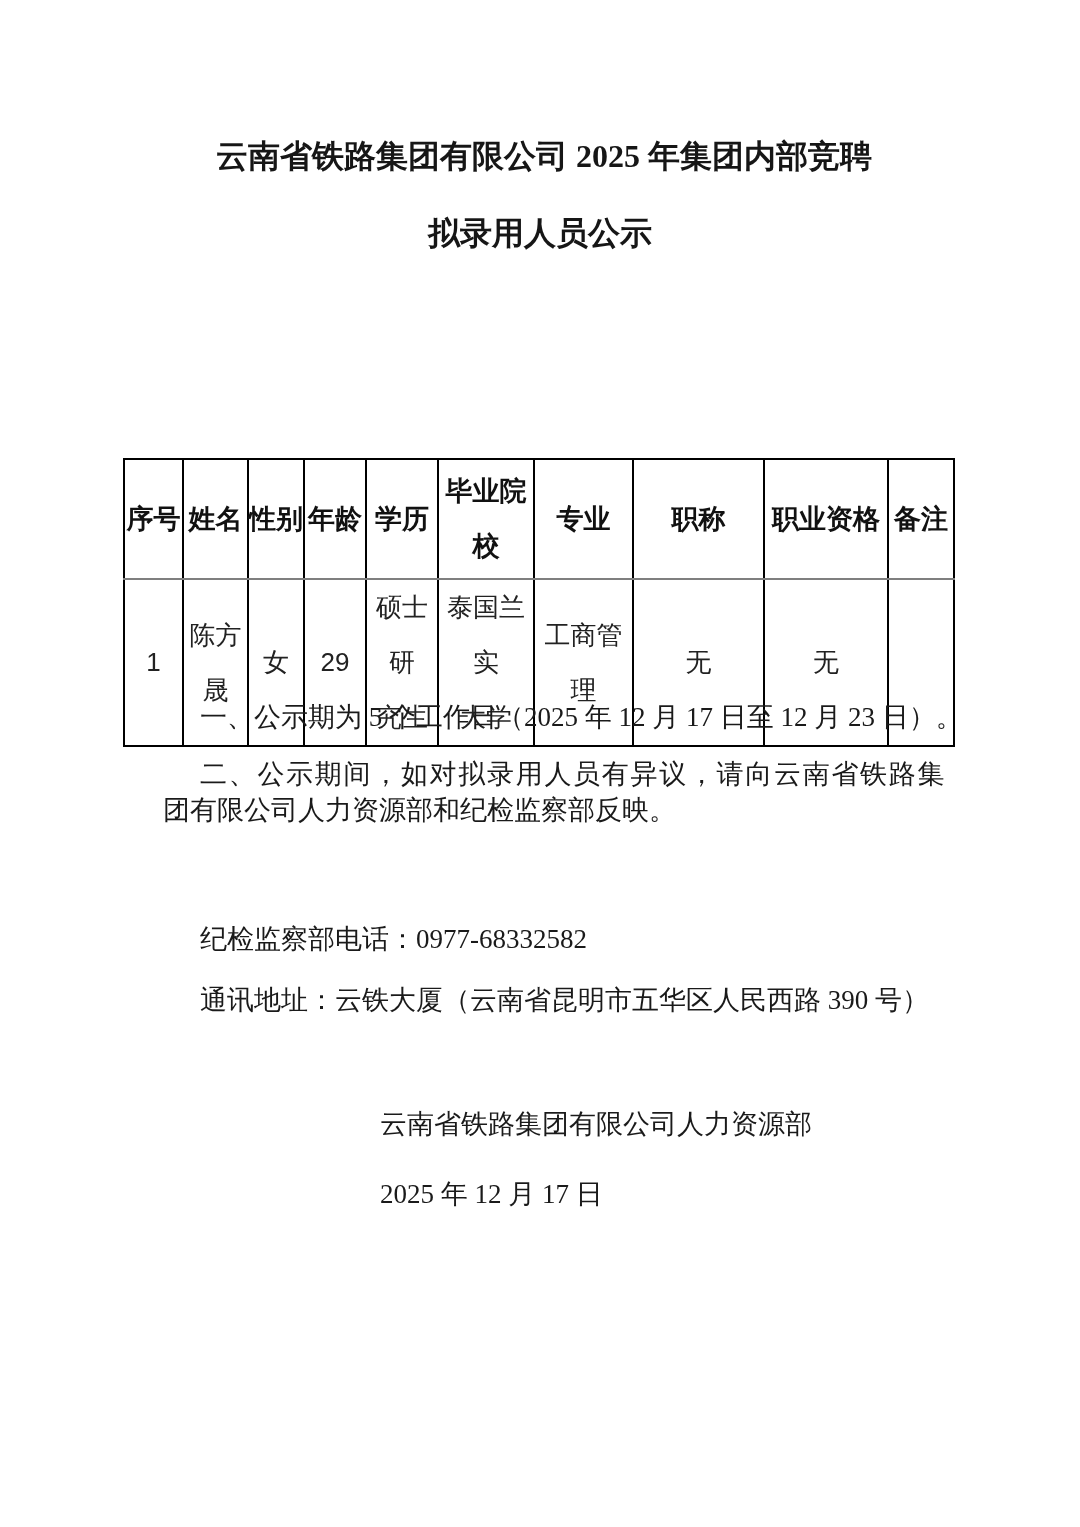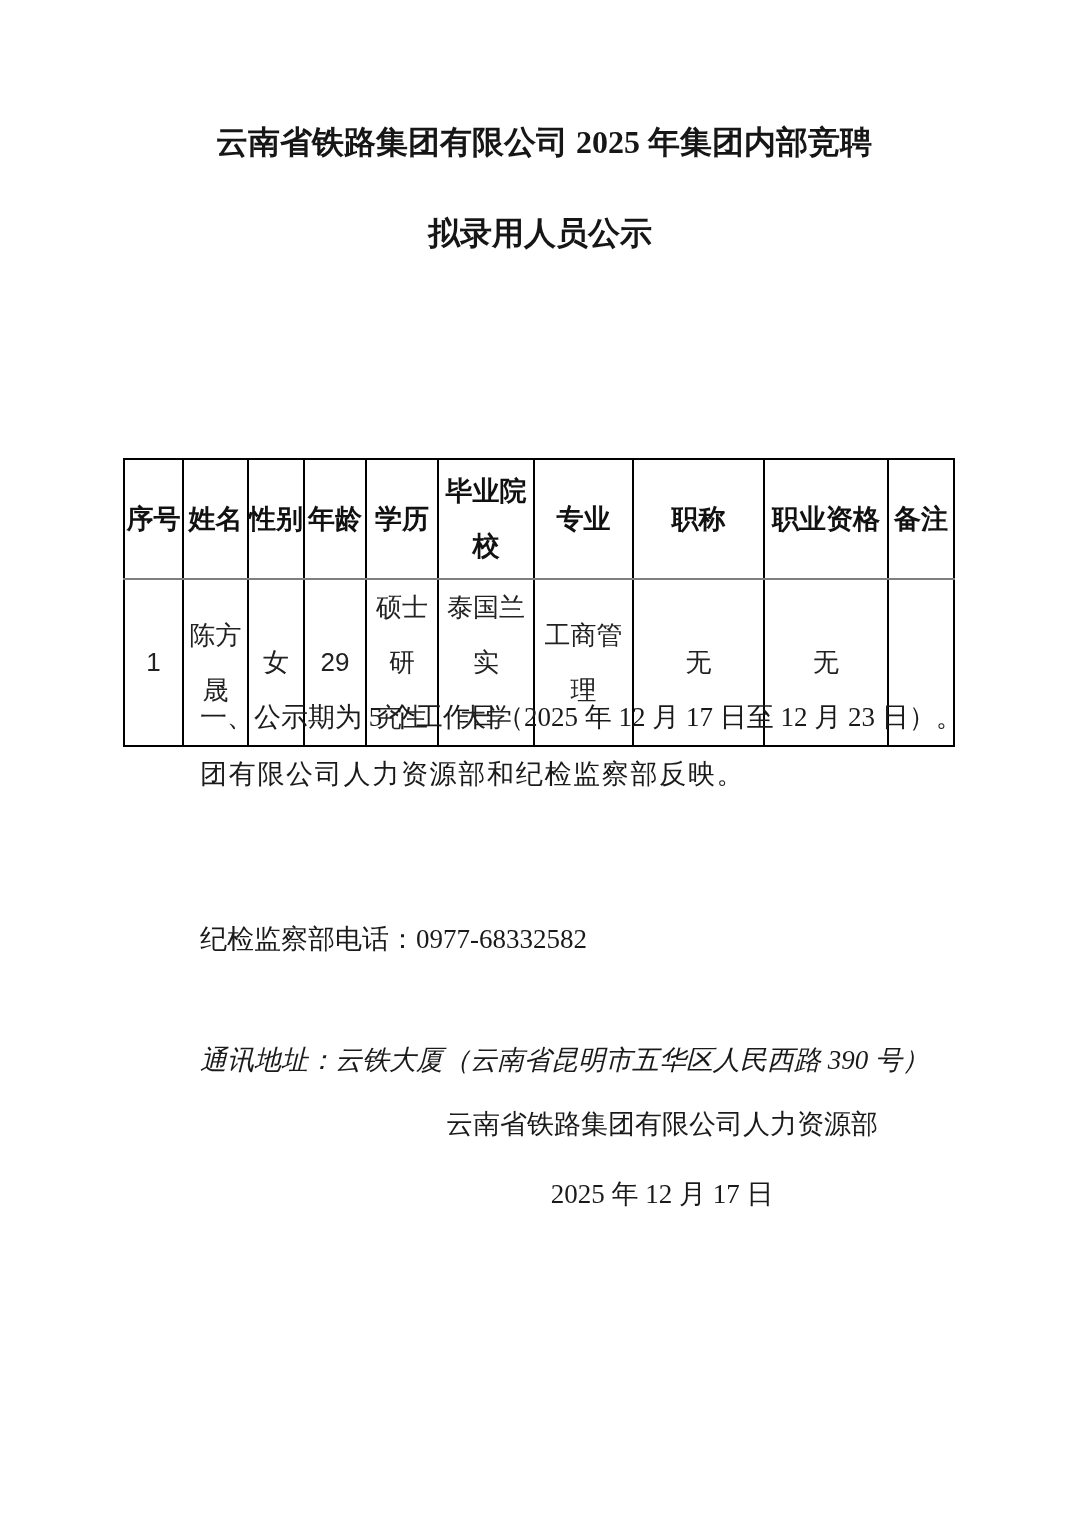--- a/index.html
+++ b/index.html
@@ -15,21 +15,21 @@
   }
   .title{
     position:absolute;
     left:0; right:0;
     text-align:center;
     font-weight:bold;
     font-size:32px;
     line-height:36px;
     color:#161616;
   }
-  .title-1{top:124px;padding-left:8px;}
+  .title-1{top:138px;padding-left:8px;}
   .title-2{top:195px;margin-top:20px;}
   .intro{
     position:absolute;
     left:163px;
     top:247px;
     width:760px;
   }
   .intro .text-line{
     line-height:55.5px;
     white-space:nowrap;
@@ -73,26 +73,26 @@
     width:790px;
     line-height:40px;
     white-space:nowrap;
   }
   .note-1{top:697px; padding-left:37px;}
   .note-2{top:757px;}
   .note-2 .text-line{line-height:35.5px; white-space:nowrap;}
   .note-2 .text-line:first-child{padding-left:37px; letter-spacing:1.7px;}
   .note-hr{top:857px; padding-left:37px;}
   .note-disc{top:919px; padding-left:37px;}
-  .note-addr{top:1040px; padding-left:37px;font-style:italic;}
+  .note-addr{top:980px; padding-left:37px;}
   .signature{
     position:absolute;
-    left:394px;
+    left:380px;
     width:536px;
-    text-align:center;
+    text-align:left;
     line-height:40px;
     white-space:nowrap;
   }
   .sig-dept{top:1104px;}
   .sig-date{top:1174px;}
 </style>
 </head>
 <body>
 
 <div class="page">
@@ -185,20 +185,21 @@
           <td>
             <div></div>
           </td>
         </tr>
       </tbody>
   </table>
 
   <div class="note note-1">一、公示期为 5 个工作日（2025 年 12 月 17 日至 12 月 23 日）。</div>
 
   <div class="note note-2">
+      <div class="text-line">二、公示期间，如对拟录用人员有异议，请向云南省铁路集</div>
       <div class="text-line">团有限公司人力资源部和纪检监察部反映。</div>
     </div>
 
 
   <div class="note note-disc">纪检监察部电话：0977-68332582</div>
 
   <div class="note note-addr">通讯地址：云铁大厦（云南省昆明市五华区人民西路 390 号）</div>
 
   <div class="signature sig-dept">云南省铁路集团有限公司人力资源部</div>
 

